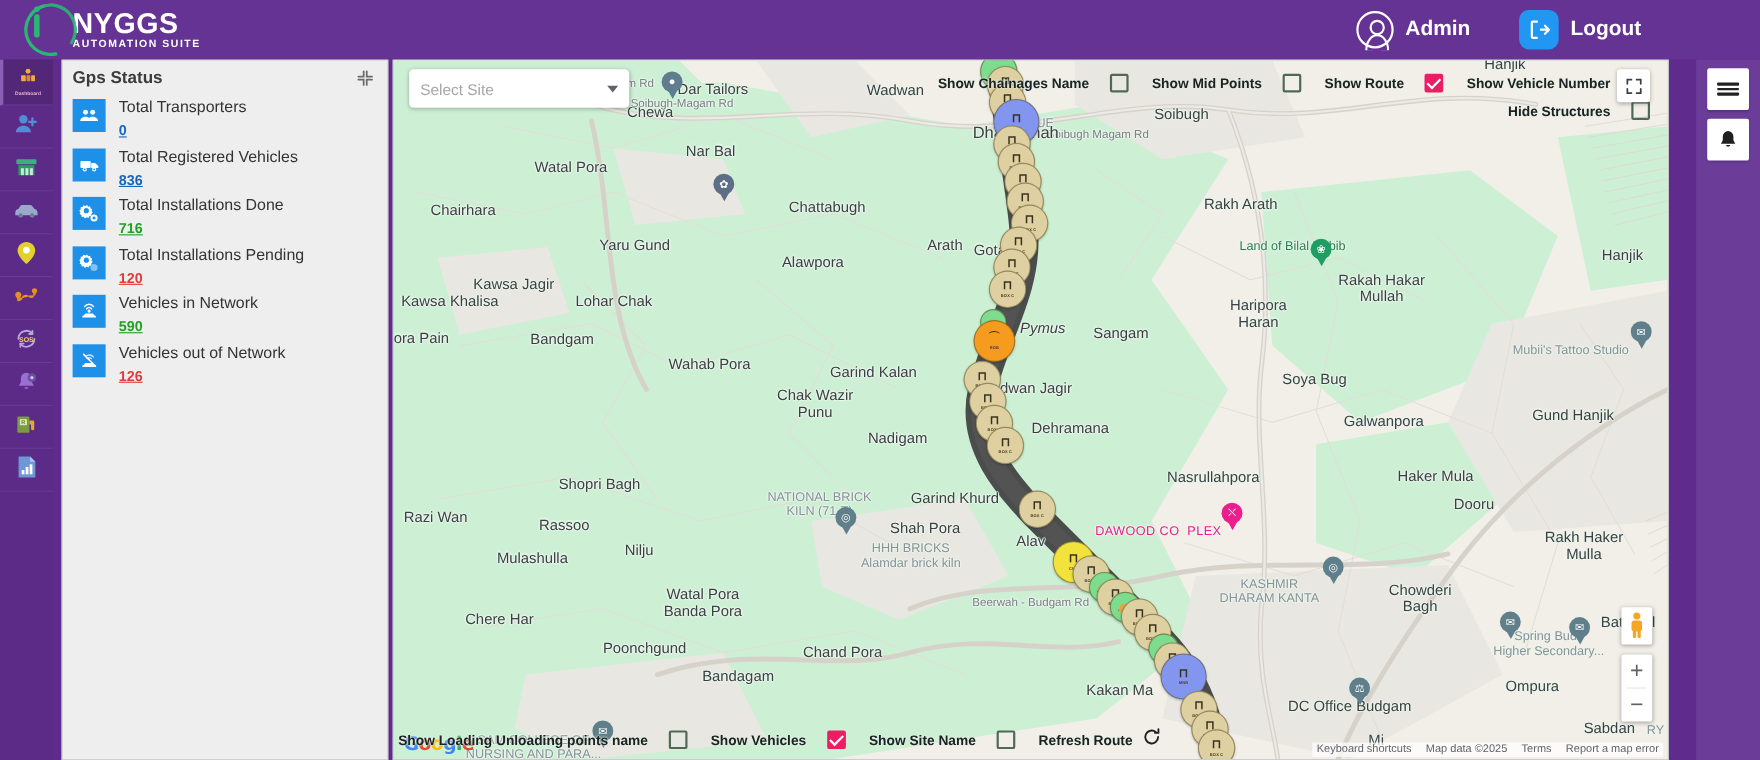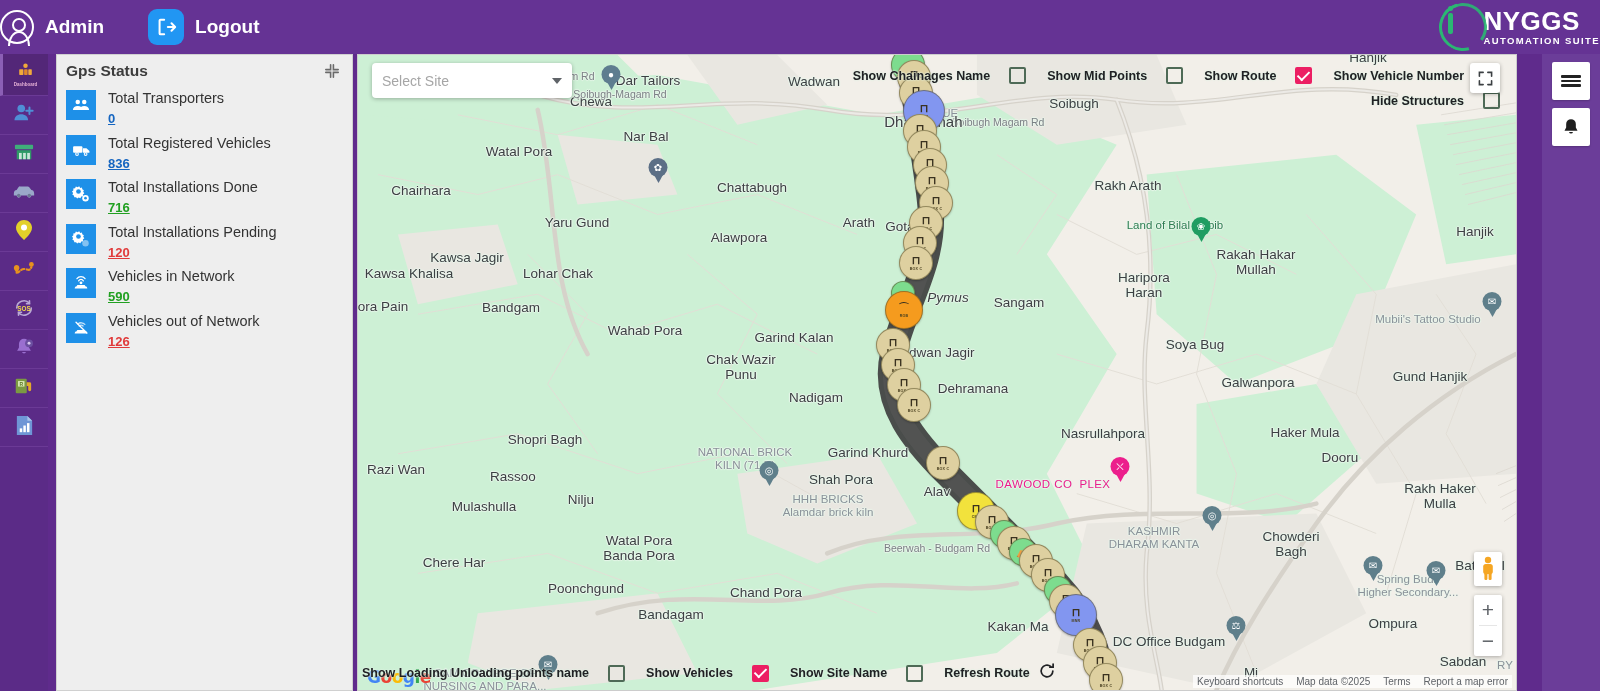--- a/index.html
+++ b/index.html
@@ -249,46 +249,46 @@
     width: 38px; height: 38px; background: #fff; border-radius: 2px;
     display: flex; align-items: center; justify-content: center; cursor: pointer;
     box-shadow: 0 1px 2px rgba(0,0,0,.2);
   }
   .bar { width: 20px; height: 2.6px; background: #222; margin: 2px 0; border-radius: 1px; }
 </style>
 </head>
 <body>
 
 <div id="app-header">
+  <div id="brand">
+    <div id="brand-mark">
+      <div id="brand-ring"></div>
+      <div id="brand-ring2"></div>
+      <div id="brand-i-dot"></div>
+      <div id="brand-i"></div>
+    </div>
+    <div id="brand-text">
+      <div id="brand-name">NYGGS</div>
+      <div id="brand-sub">AUTOMATION SUITE</div>
+    </div>
+  </div>
   <div id="header-right">
     <div class="hdr-btn" id="admin-btn">
       <span class="circle-user"></span>
       <span>Admin</span>
     </div>
     <div class="hdr-btn">
       <span id="logout-icon">
         <svg width="22" height="22" viewBox="0 0 24 24" fill="none" stroke="#fff" stroke-width="2.2" stroke-linecap="round" stroke-linejoin="round">
           <path d="M10 4H6a1 1 0 0 0-1 1v14a1 1 0 0 0 1 1h4"></path>
           <path d="M14 12h7"></path>
             <path d="M18 8l4 4-4 4"></path>
         </svg>
       </span>
       <span>Logout</span>
-    </div>
-  </div>
-  <div id="brand">
-    <div id="brand-mark">
-      <div id="brand-ring"></div>
-      <div id="brand-ring2"></div>
-      <div id="brand-i-dot"></div>
-      <div id="brand-i"></div>
-    </div>
-    <div id="brand-text">
-      <div id="brand-name">NYGGS</div>
-      <div id="brand-sub">AUTOMATION SUITE</div>
     </div>
   </div>
 </div>
 
 <div id="icon-rail">
 
   <div class="rail-item active">
     <span>
       <svg width="17" height="14" viewBox="0 0 24 20">
         <circle cx="12" cy="4" r="3.2" fill="#f0a93b"></circle>
@@ -628,21 +628,21 @@
 Banda Pora</div>
       <div class="map-label road" style="left: 579px; top: 494px;">Beerwah - Budgam Rd</div>
       <div class="map-label " style="left: 96px; top: 508px;">Chere Har</div>
       <div class="map-label " style="left: 1122px; top: 511px;">Batamal</div>
       <div class="map-label poi" style="left: 1050px; top: 531px;">Spring Buds
 Higher Secondary...</div>
       <div class="map-label " style="left: 228px; top: 534px;">Poonchgund</div>
       <div class="map-label " style="left: 408px; top: 538px;">Chand Pora</div>
       <div class="map-label " style="left: 313px; top: 560px;">Bandagam</div>
       <div class="map-label " style="left: 660px; top: 572px;">Kakan Ma</div>
-      <div class="map-label " style="left: 797px; top: 587px; padding-left: 28px;">DC Office Budgam</div>
+      <div class="map-label " style="left: 855px; top: 587px; padding-left: 28px;">DC Office Budgam</div>
       <div class="map-label " style="left: 1035px; top: 569px;">Ompura</div>
       <div class="map-label poi" style="left: 127px; top: 625px;">SAM COLLEGE OF
 NURSING AND PARA...</div>
       <div class="map-label " style="left: 1105px; top: 607px;">Sabdan</div>
       <div class="map-label road" style="left: 262px; top: 40px;">Soibugh-Magam Rd</div>
       <div class="map-label road" style="left: 640px; top: 68px;">Soibugh Magam Rd</div>
       <div class="map-label road" style="left: 224px; top: 22px;">m Rd</div>
       <div class="map-label poi" style="left: 577px; top: 58px;">AVENUE</div>
       <div class="map-label big" style="left: 540px; top: 67px;">Dha</div>
       <div class="map-label big" style="left: 592px; top: 67px;">nah</div>

